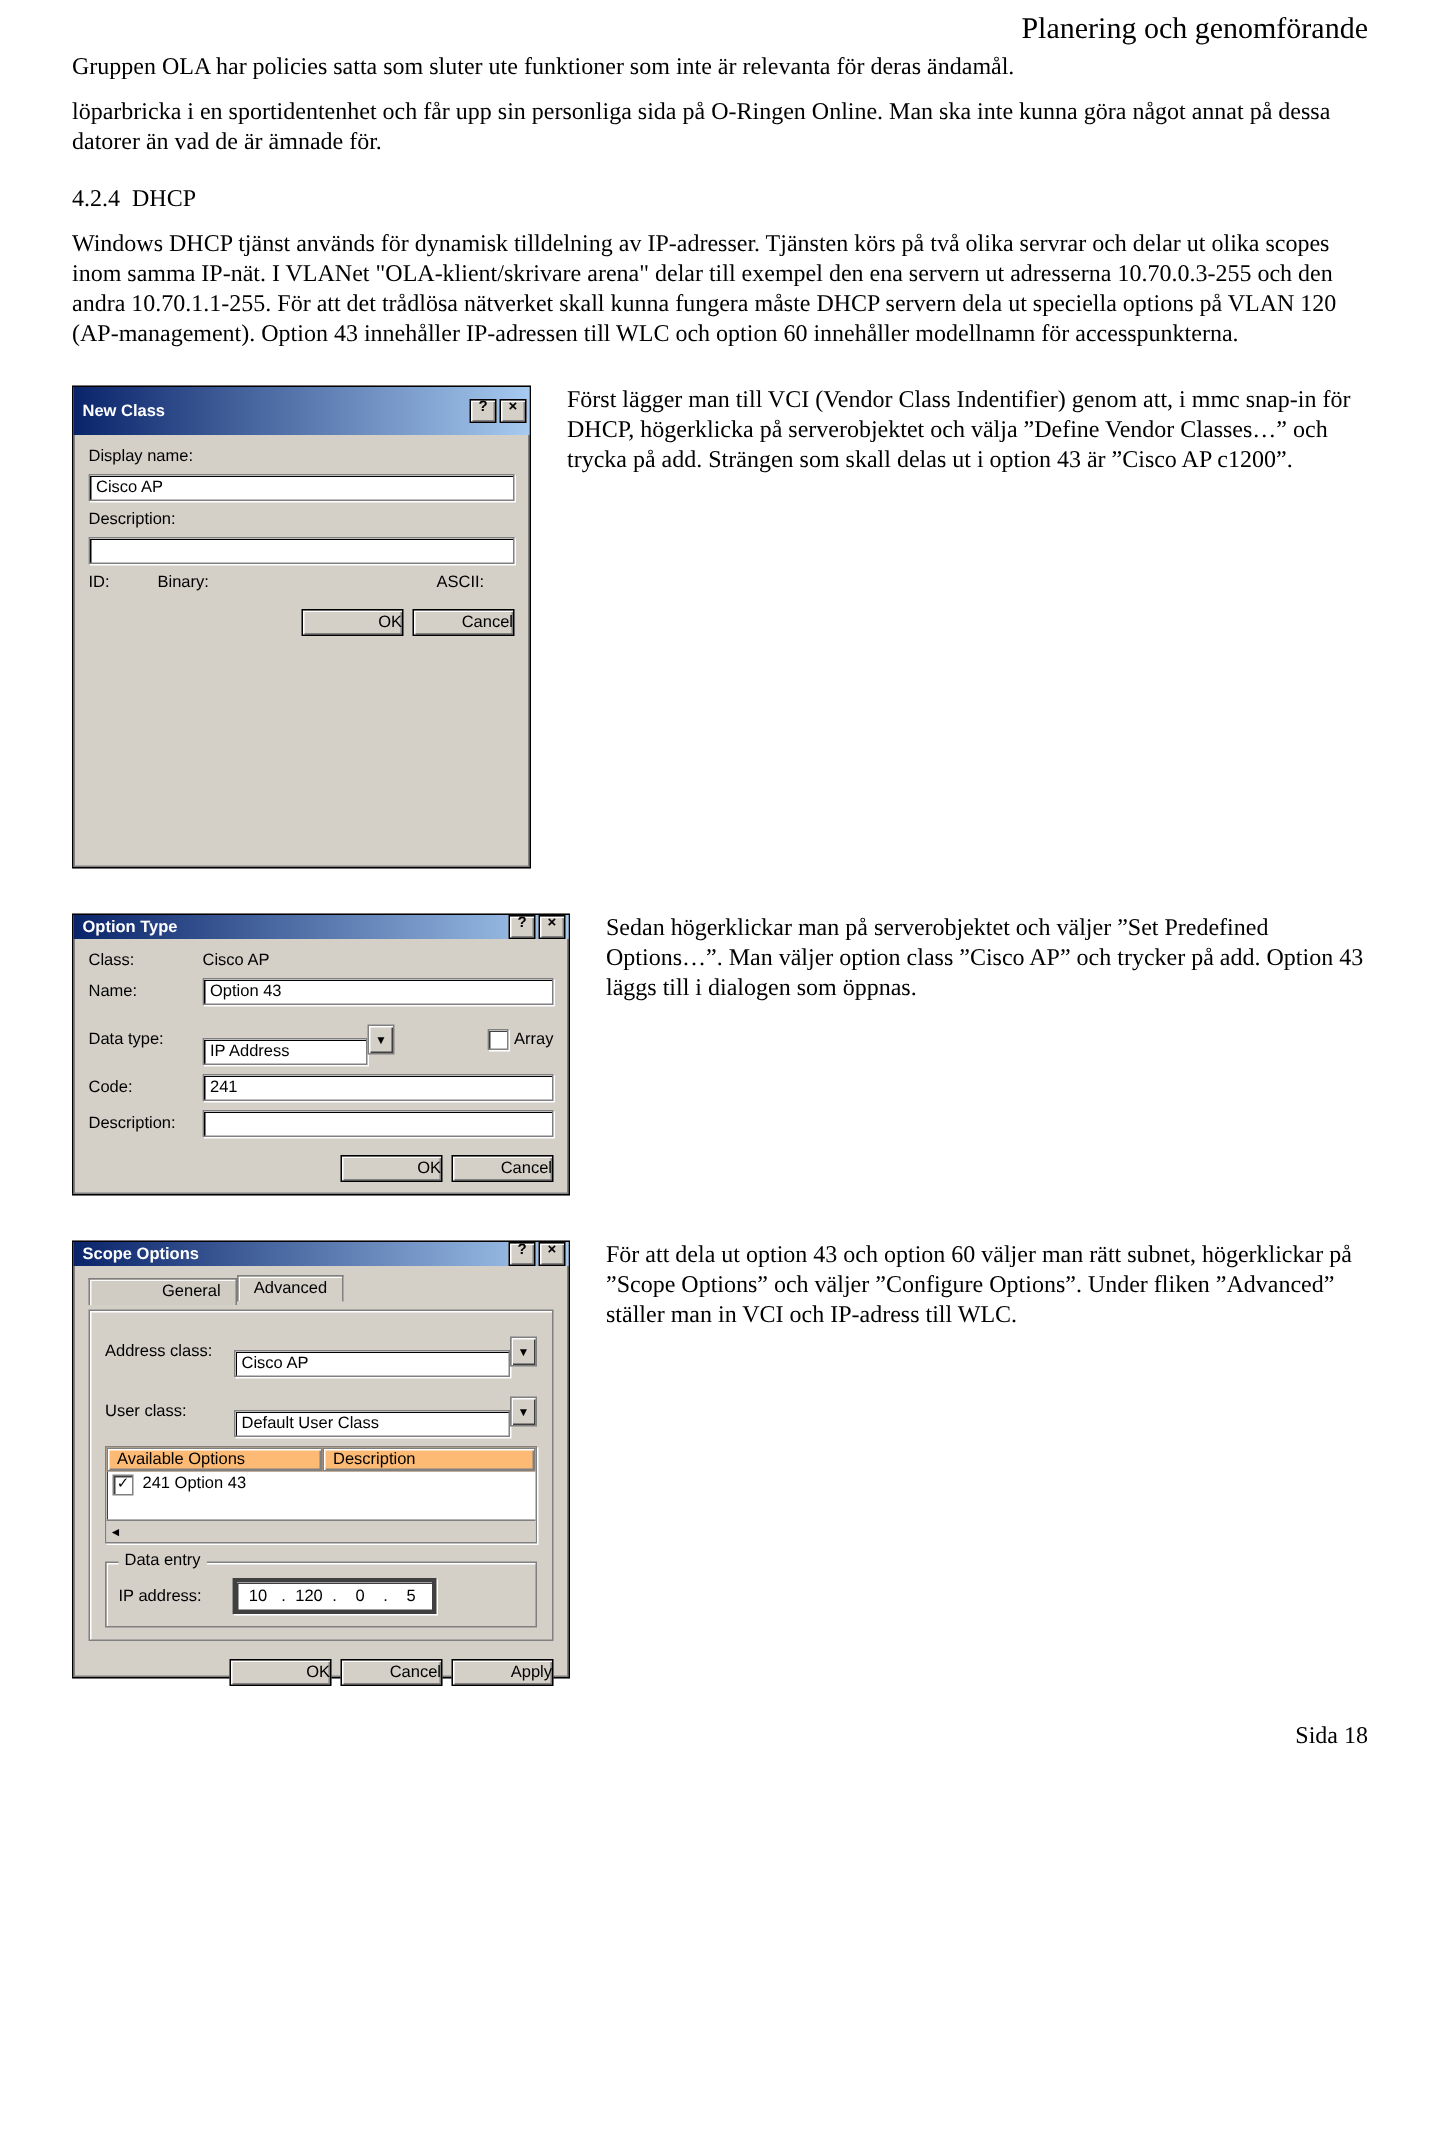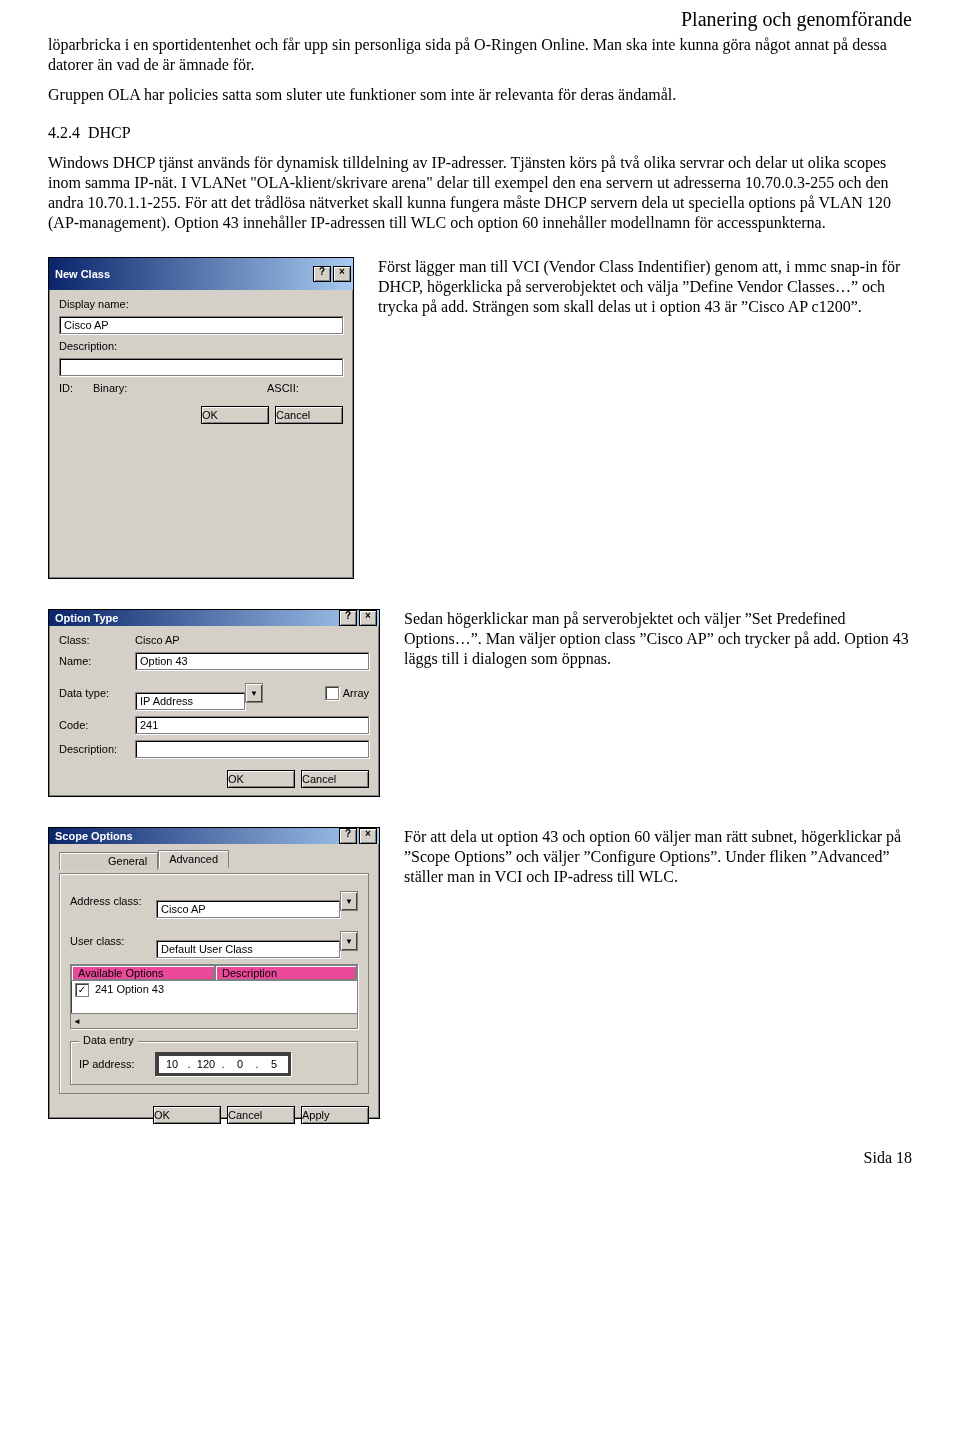--- a/index.html
+++ b/index.html
@@ -102,21 +102,21 @@
     box-sizing: border-box;
   }
   .btn {
     background: #d4d0c8;
     border: 1px solid #000;
     box-shadow: 1px 1px 0 #fff inset, -1px -1px 0 #808080 inset;
     font-family: Tahoma, Arial, sans-serif;
     font-size: 11px;
     padding: 2px 0;
     width: 66px;
-    text-align: left;
+    text-align: right;
   }
   .btn-row {
     display: flex;
     gap: 6px;
     justify-content: flex-end;
     padding-top: 6px;
   }
   .formrow {
     display: flex;
     align-items: center;
@@ -131,21 +131,21 @@
     font-family: "Courier New", monospace;
     font-size: 11px;
     white-space: pre;
     padding: 2px 4px;
     height: 160px;
   }
   .hexhdr {
     font-family: Tahoma, Arial, sans-serif;
     font-size: 11px;
     display: flex;
-    gap: 0;
+    gap: 12px;
   }
   .hexhdr span:nth-child(1){ width:34px; }
   .hexhdr span:nth-child(2){ width:174px; }
   .hexhdr span:nth-child(3){ }
 
   
   .dlg2 { width: 330px; height: 186px; }
   .dlg2 .lbl { width: 70px; }
   .select-like {
     display: flex;
@@ -189,21 +189,21 @@
   .tab.inactive { top: 2px; filter: brightness(0.98); padding-left: 48px; }
   .tab.active { z-index: 2; border-bottom: 1px solid #d4d0c8; }
   .tabpanel {
     border: 1px solid #808080;
     box-shadow: 1px 1px 0 #fff inset;
     padding: 10px 10px 8px 10px;
     display: flex; flex-direction: column; gap: 6px;
   }
   .listhdr {
     display: flex;
-    background: #ec4899;
+    background: #fdba74;
     font-size: 11px;
   }
   .listhdr .col {
     border: 1px solid #808080;
     box-shadow: 1px 1px 0 #fff inset, -1px -1px 0 #808080 inset;
     padding: 1px 6px;
   }
   .listhdr .col:first-child { width: 130px; }
   .listhdr .col:last-child { flex: 1; }
   .listbody {
@@ -272,22 +272,22 @@
     font-size: 16px;
     margin-top: 30px;
   }
 </style>
 </head>
 <body>
 
 <div class="page-header">Planering och genomförande</div>
 
 <div class="body-text">
+  <p>Gruppen OLA har policies satta som sluter ute funktioner som inte är relevanta för deras ändamål.</p>
   <p>löparbricka i en sportidentenhet och får upp sin personliga sida på O-Ringen Online. Man ska inte kunna göra något annat på dessa datorer än vad de är ämnade för.</p>
-  <p>Gruppen OLA har policies satta som sluter ute funktioner som inte är relevanta för deras ändamål.</p>
 
   <div class="section-heading">
     <span>4.2.4</span>&nbsp;&nbsp;<span>DHCP</span>
   </div>
 
   <p>Windows DHCP tjänst används för dynamisk tilldelning av IP-adresser. Tjänsten körs på två olika servrar och delar ut olika scopes inom samma IP-nät. I VLANet "OLA-klient/skrivare arena" delar till exempel den ena servern ut adresserna 10.70.0.3-255 och den andra 10.70.1.1-255. För att det trådlösa nätverket skall kunna fungera måste DHCP servern dela ut speciella options på VLAN 120 (AP-management). Option 43 innehåller IP-adressen till WLC och option 60 innehåller modellnamn för accesspunkterna.</p>
 </div>
 
 <div class="row">
   <div class="shot">

